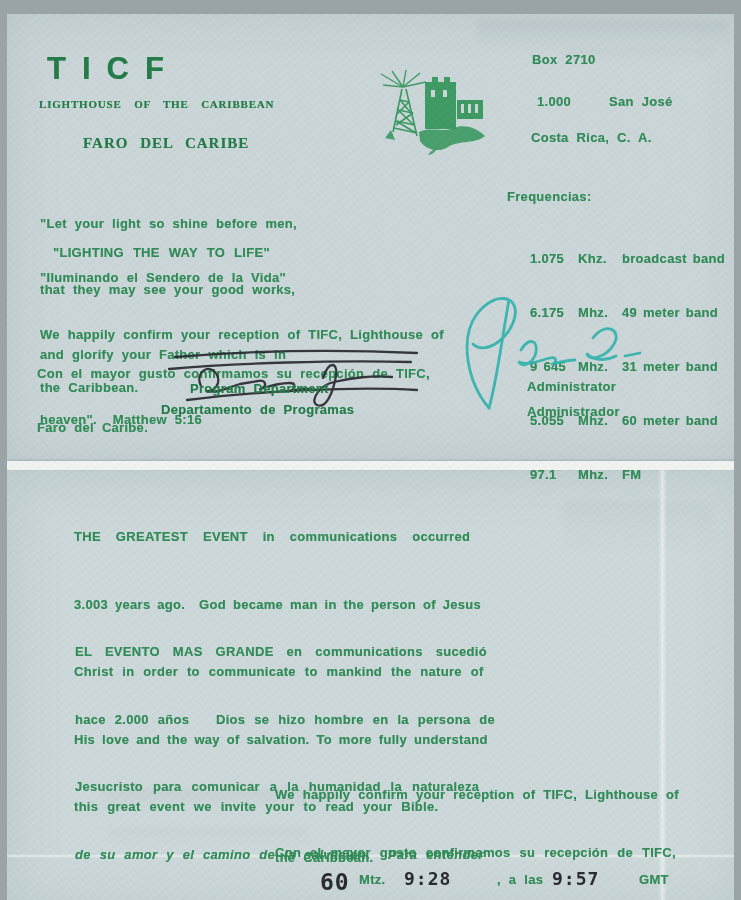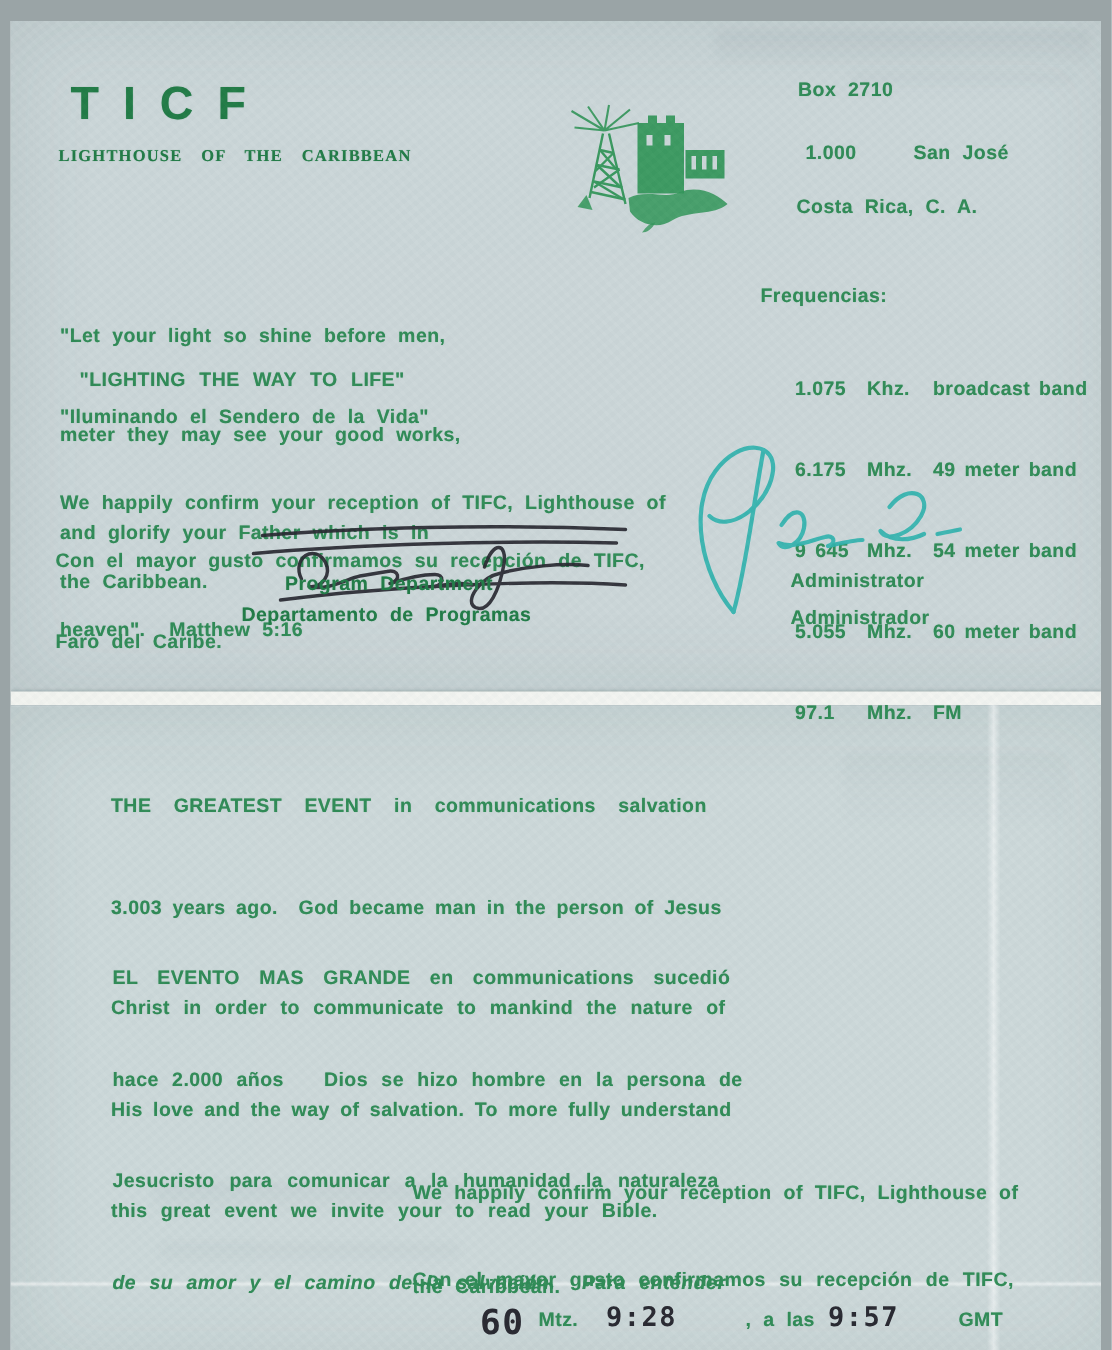--- a/index.html
+++ b/index.html
@@ -57,20 +57,21 @@
   <div class="smudge" style="left:470px;top:6px;width:250px;height:24px;"></div>
   <div class="smudge" style="left:560px;top:34px;width:150px;height:10px;opacity:.14;"></div>
   <div class="smudge" style="left:555px;top:488px;width:150px;height:48px;opacity:.1;"></div>
   <div class="smudge" style="left:95px;top:775px;width:235px;height:18px;opacity:.14;"></div>
   <div class="smudge" style="left:100px;top:815px;width:200px;height:12px;opacity:.12;"></div>
   <div class="crease-v" style="left:651px;top:456px;width:9px;height:444px;"></div>
   <div class="crease-h" style="left:0;top:840px;width:741px;height:4px;"></div>
 
   <div class="serifhead callsign" style="left:40px;top:37px;">TICF</div>
   <div class="serifhead name-en" style="left:32px;top:84px;">LIGHTHOUSE OF THE CARIBBEAN</div>
+  <div class="serifhead name-es" style="left:76px;top:121px;">FARO DEL CARIBE</div>
 
   <svg style="left:366px;top:56px;filter:blur(.3px);" width="116" height="86" viewBox="0 0 116 86">
     <g stroke="#2f9457" stroke-width="1.4" fill="none" opacity=".9">
       <path d="M30 17 L8 4 M30 17 L19 1 M30 17 L33 0 M30 17 L47 3 M30 17 L53 12 M30 17 L10 15"></path>
     </g>
     <g stroke="#2f9457" stroke-width="1.6" fill="none" opacity=".95">
       <path d="M29 19 L20 62 M33 19 L44 66"></path>
       <path d="M27 30 L36 32 M25 40 L40 43 M23 51 L42 55 M21 58 L44 63"></path>
       <path d="M27 30 L38 43 M25 40 L41 55 M23 51 L43 63 M36 32 L24 44 M40 43 L23 55"></path>
     </g>
@@ -83,21 +84,21 @@
         <rect x="102" y="34" width="3" height="9"></rect>
       <rect x="58" y="20" width="4" height="7"></rect>
         <rect x="70" y="20" width="4" height="7"></rect>
     </g>
     <path d="M46 62 C58 56 72 63 80 58 C94 53 106 60 112 66 C103 74 86 70 75 77 C66 83 53 80 47 71 Z" fill="#2f9457" opacity=".85"></path>
     <path d="M64 78 c-2 5 -6 7 -9 7 c3 -4 5 -6 9 -7 z" fill="#2f9457" opacity=".8"></path>
   </svg>
 
   <div class="gtext lines" style="left:33px;top:156px;line-height:21.7px;">
     <div>"Let your light so shine before men,</div>
-    <div>meter they may see your good works,</div>
+    <div>that they may see your good works,</div>
     <div>and glorify your Father which is in</div>
     <div>heaven".  Matthew 5:16</div>
   </div>
 
   <div class="gtext" style="left:46px;top:231px;word-spacing:5px;">"LIGHTING THE WAY TO LIFE"</div>
   <div class="gtext" style="left:33px;top:256px;">"Iluminando el Sendero de la Vida"</div>
 
   <div class="gtext lines" style="left:33px;top:277px;line-height:17.5px;">
     <div>We happily confirm your reception of TIFC, Lighthouse of</div>
     <div>the Caribbean.</div>
@@ -132,21 +133,21 @@
       <span>broadcast band</span>
     </div>
     <div class="freq-row">
       <span class="freq-val">6.175</span>
       <span class="freq-unit">Mhz.</span>
       <span>49 meter band</span>
     </div>
     <div class="freq-row">
       <span class="freq-val">9 645</span>
       <span class="freq-unit">Mhz.</span>
-      <span>54 meter band</span>
+      <span>31 meter band</span>
     </div>
     <div class="freq-row">
       <span class="freq-val">5.055</span>
       <span class="freq-unit">Mhz.</span>
       <span>60 meter band</span>
     </div>
     <div class="freq-row">
       <span class="freq-val">97.1</span>
       <span class="freq-unit">Mhz.</span>
       <span>FM</span>
@@ -159,21 +160,21 @@
       <path d="M54 14 C 46 58 42 94 34 122"></path>
       <path d="M66 64 c 8 -13 17 -10 15 2 c -2 10 -13 17 -17 10 c 10 4 22 -2 31 -4 c 6 -2 8 4 2 6 c 9 -2 17 -4 23 -4"></path>
       <path d="M138 52 c 13 -17 29 -8 21 6 c -7 12 -23 18 -27 10 c 8 8 21 6 29 2"></path>
       <path d="M170 70 l 15 -3"></path>
     </g>
   </svg>
   <div class="gtext" style="left:520px;top:365px;">Administrator</div>
   <div class="gtext" style="left:520px;top:390px;">Administrador</div>
 
   <div class="gtext lines" style="left:67px;top:467px;line-height:22.5px;word-spacing:3px;">
-    <div style="word-spacing:11px;">THE GREATEST EVENT in communications salvation</div>
+    <div style="word-spacing:11px;">THE GREATEST EVENT in communications occurred</div>
     <div>3.003 years ago.  God became man in the person of Jesus</div>
     <div style="word-spacing:5px;">Christ in order to communicate to mankind the nature of</div>
     <div>His love and the way of salvation. To more fully understand</div>
     <div style="word-spacing:5px;">this great event we invite your to read your Bible.</div>
   </div>
 
   <div class="gtext lines" style="left:68px;top:582px;line-height:22.5px;word-spacing:3px;">
     <div style="word-spacing:9px;">EL EVENTO MAS GRANDE en communications sucedió</div>
     <div style="word-spacing:5px;">hace 2.000 años   Dios se hizo hombre en la persona de</div>
     <div style="word-spacing:6px;">Jesucristo para comunicar a la humanidad la naturaleza</div>

